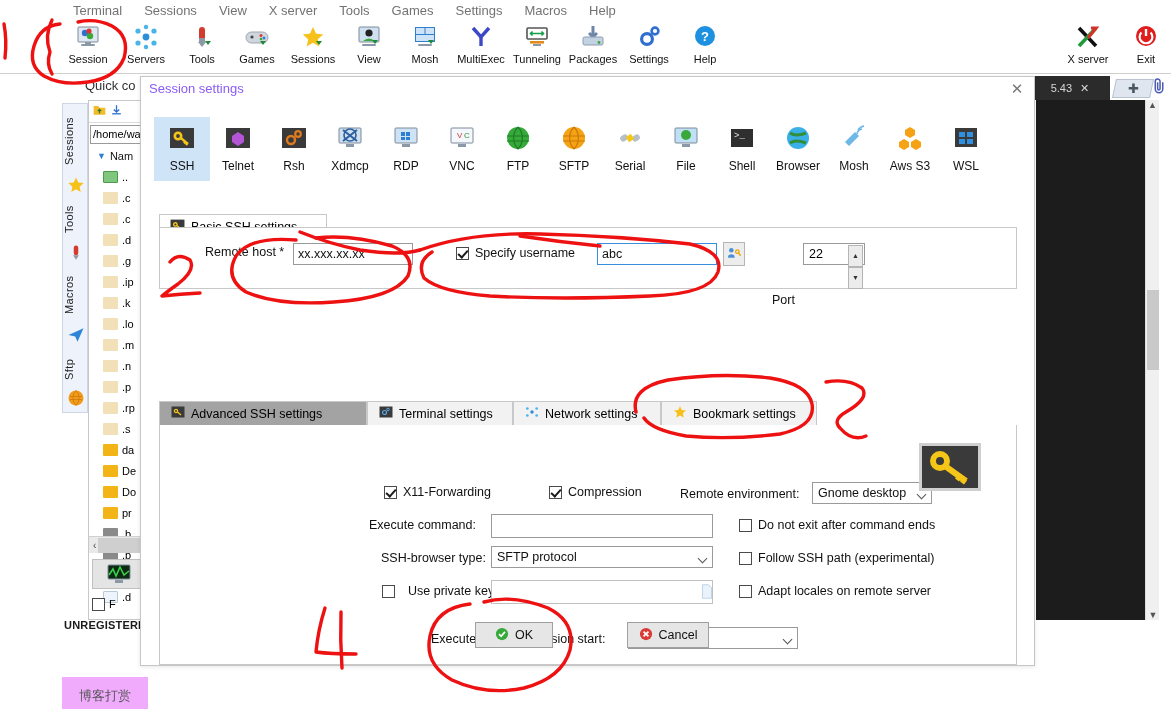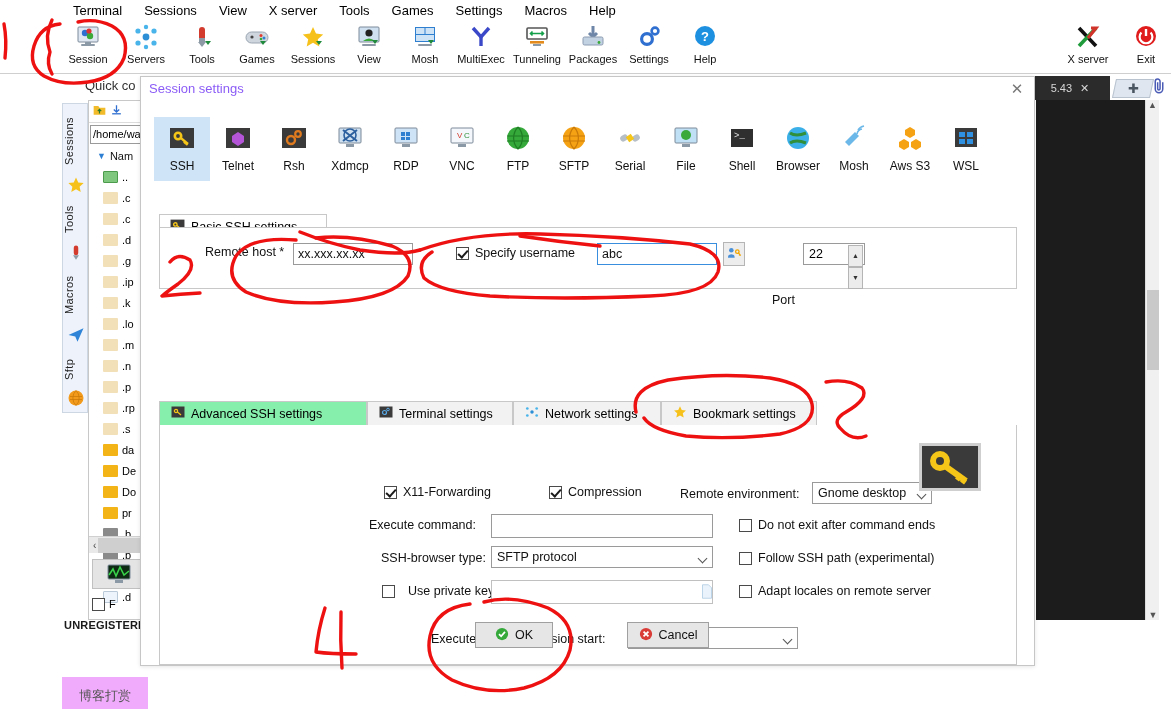--- a/index.html
+++ b/index.html
@@ -15,21 +15,21 @@
   #root { position: relative; width: 1171px; height: 709px; overflow: hidden; background:#fff; }
 
   
   .menubar {
     position: absolute; left: 0; top: 0; width: 1171px; height: 20px;
     background: #ffffff;
     display: flex; align-items: center;
     padding-left: 62px;
     font-size: 13px;
   }
-  .menubar .mi { padding: 0 11px; color: #000000; white-space: nowrap; }
+  .menubar .mi { padding: 0 11px; color: #737373; white-space: nowrap; }
 
   
   .toolbar {
     position: absolute; left: 0; top: 20px; width: 1171px; height: 54px;
     background: #ffffff; border-bottom: 1px solid #cfcfcf;
   }
   .tb-item {
     position: absolute; top: 2px; width: 56px; height: 50px;
     display: flex; flex-direction: column; align-items: center; justify-content: flex-start;
   }
@@ -169,21 +169,21 @@
     transform: rotate(45deg);
   }
 
   
   .tabstrip { position: absolute; left: 18px; top: 324px; width: 858px; height: 25px; }
   .tabi {
     position: absolute; top: 0; height: 25px; border: 1px solid #c8c8c8;
     background: #f2f2f2; display: flex; align-items: center; gap: 6px;
     padding: 0 11px; font-size: 12.5px; white-space: nowrap;
   }
-  .tabi.active { background: #86efac; border-bottom-color: #fff; }
+  .tabi.active { background: #a3a3a3; border-bottom-color: #fff; }
 
   .adv-group { left: 18px; top: 348px; width: 858px; height: 240px; border-top:none; }
 
   .btn {
     background: #e6e6e6; border: 1px solid #a0a0a0;
     height: 26px; font-size: 12.5px; display:flex; align-items:center; justify-content:center; gap:6px;
     color:#111;
   }
 
   .spin {

